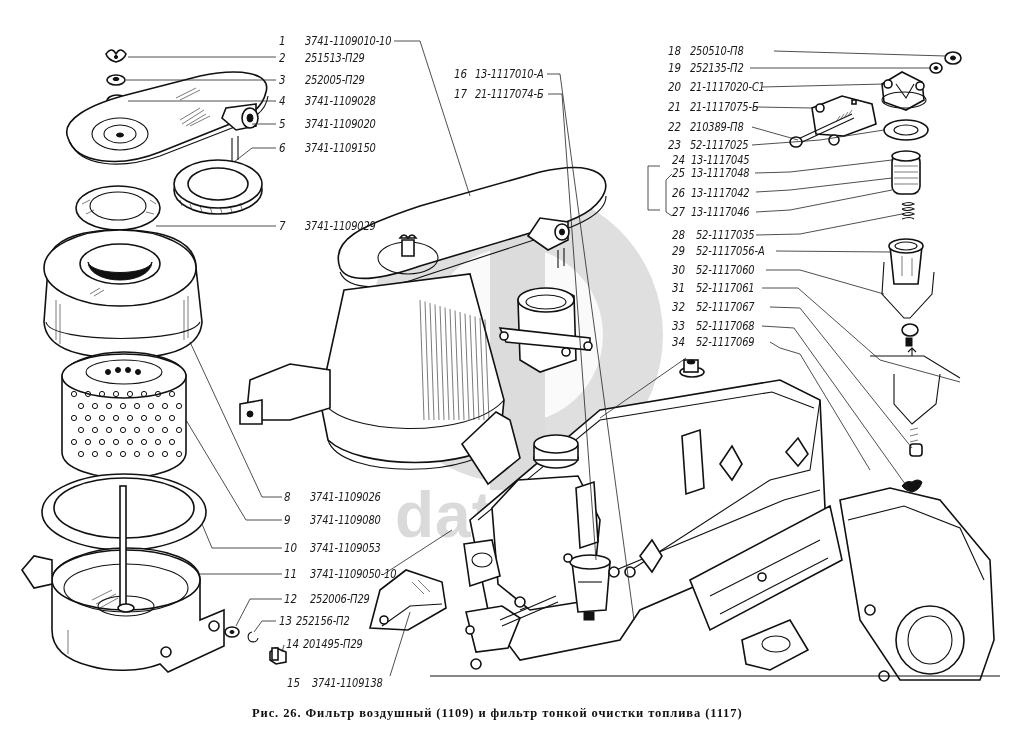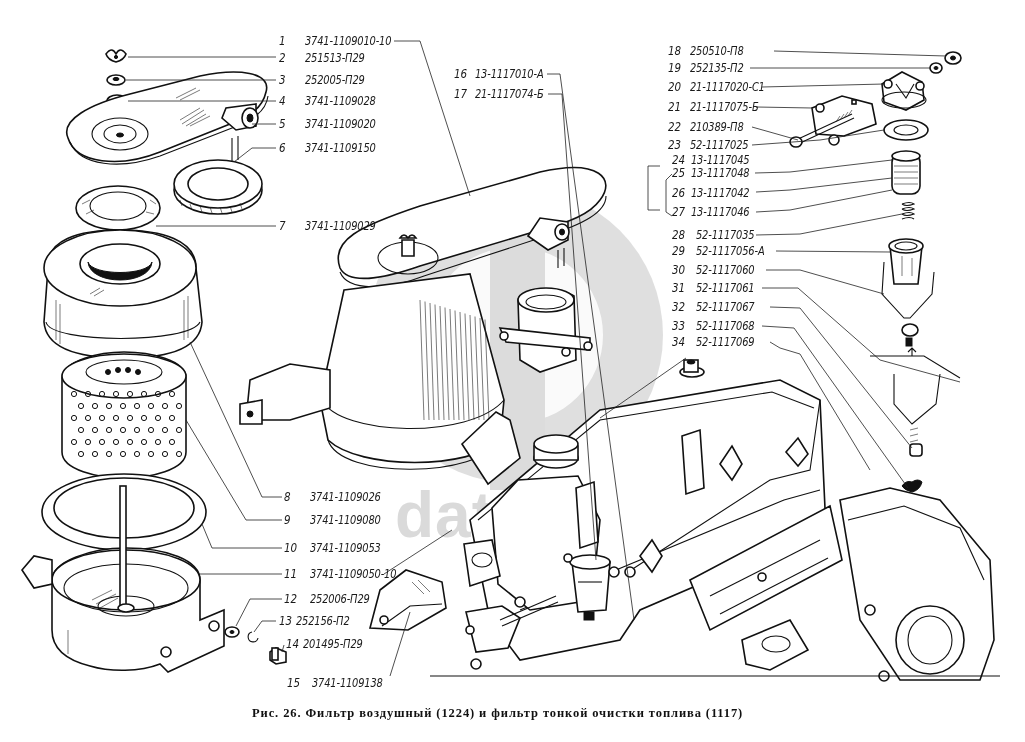--- a/index.html
+++ b/index.html
@@ -478,13 +478,13 @@
     <span class="num" style="left: 672px; top: 281px;">31</span>
     <span class="lbl" style="left: 696px; top: 281px;">52-1117061</span>
     <span class="num" style="left: 672px; top: 300px;">32</span>
     <span class="lbl" style="left: 696px; top: 300px;">52-1117067</span>
     <span class="num" style="left: 672px; top: 319px;">33</span>
     <span class="lbl" style="left: 696px; top: 319px;">52-1117068</span>
     <span class="num" style="left: 672px; top: 335px;">34</span>
     <span class="lbl" style="left: 696px; top: 335px;">52-1117069</span>
   </div>
 
-<div class="caption">Рис. 26. Фильтр воздушный (1224) и фильтр тонкой очистки топлива (1117)</div>
+<div class="caption">Рис. 26. Фильтр воздушный (1109) и фильтр тонкой очистки топлива (1117)</div>
 
 </body></html>

